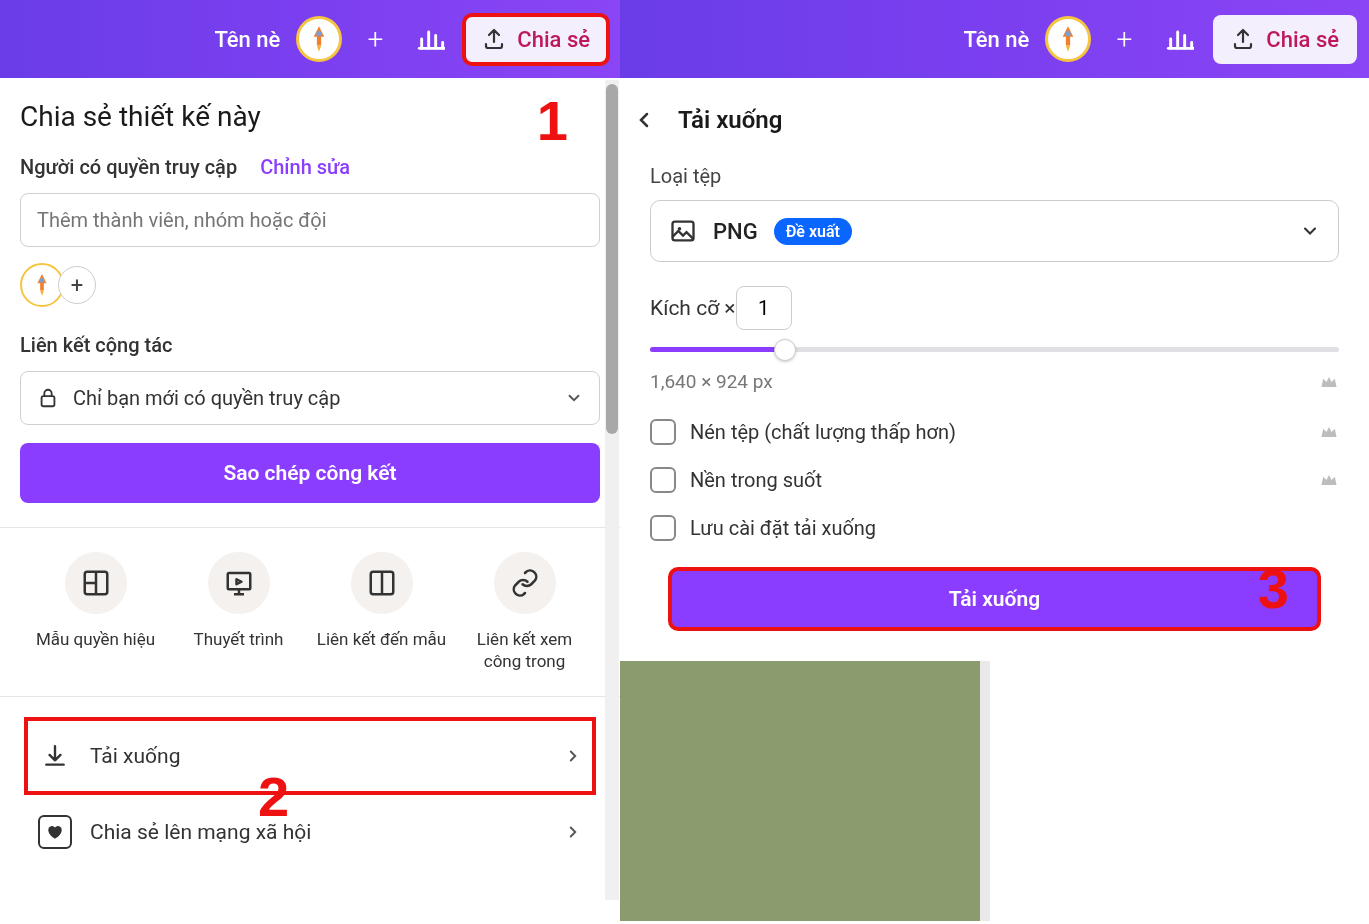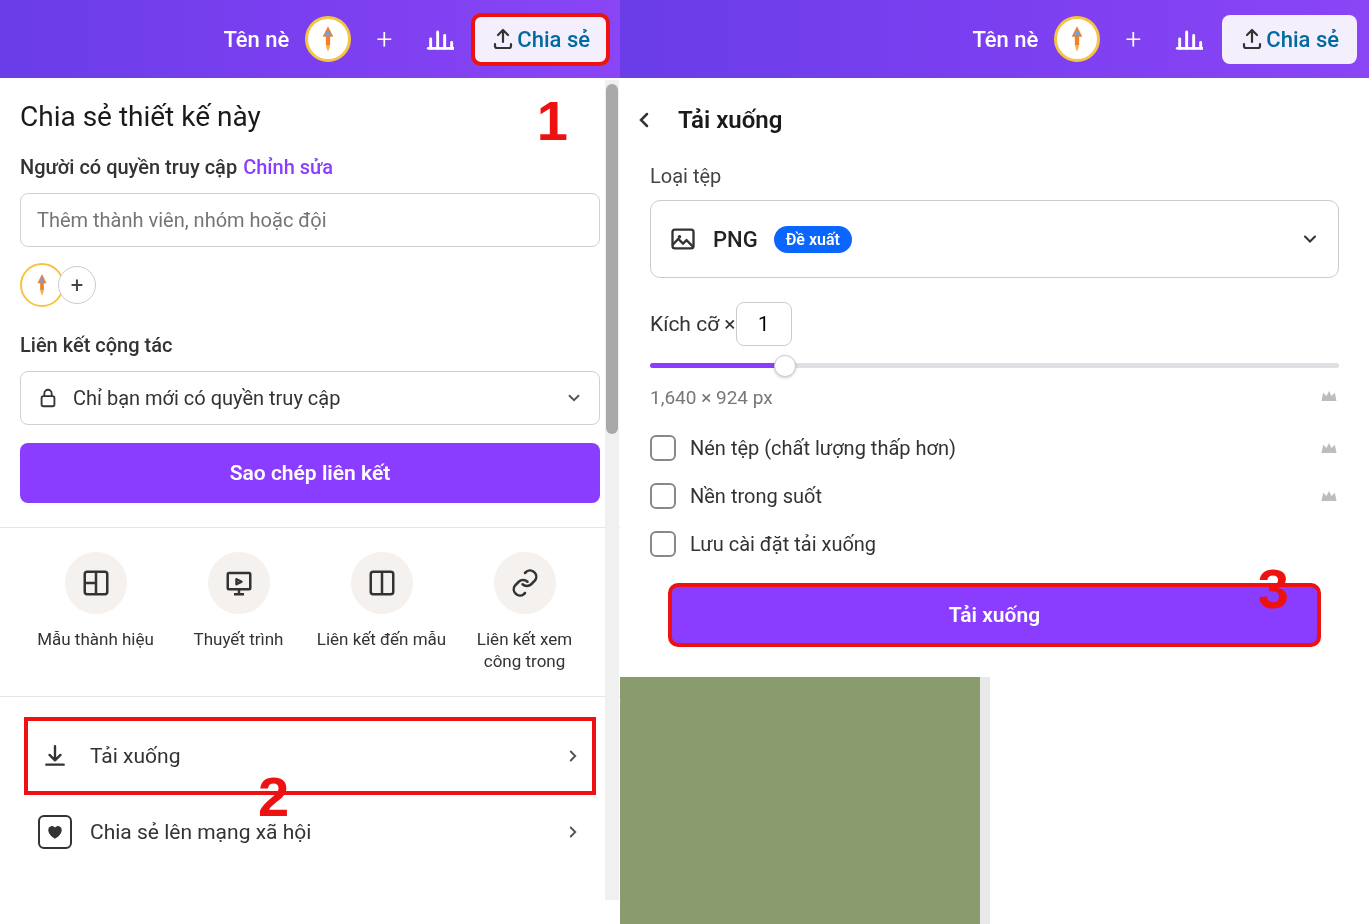--- a/index.html
+++ b/index.html
@@ -6,25 +6,25 @@
 body{display:flex;width:1369px;height:924px;background:#fff}
 .panel{position:relative;background:#fff;overflow:hidden}
 .left{width:620px}
 .right{width:749px}
 .topbar{height:78px;background:linear-gradient(90deg,#6a3de8 0%,#7b3ff0 50%,#8a45f5 100%);display:flex;align-items:center;justify-content:flex-end;padding:0 12px;gap:10px}
 .topbar .name{color:#fff;font-size:22px;font-weight:500;margin-right:6px}
 .avatar{width:46px;height:46px;border-radius:50%;background:#fff;border:3px solid #f5c542;display:flex;align-items:center;justify-content:center;position:relative}
 .avatar svg{width:26px;height:30px}
 .plus-btn{width:46px;height:46px;border-radius:50%;display:flex;align-items:center;justify-content:center;color:#fff;font-size:28px;font-weight:300;cursor:pointer}
 .icon-btn{width:46px;height:46px;display:flex;align-items:center;justify-content:center;color:#fff;cursor:pointer;border-radius:6px}
-.share-btn{background:#f3effc;color:#0369a1;border-radius:8px;padding:12px 18px;display:flex;align-items:center;gap:2px;font-size:22px;font-weight:500;cursor:pointer}
+.share-btn{background:#f3effc;color:#be185d;border-radius:8px;padding:12px 18px;display:flex;align-items:center;gap:11px;font-size:22px;font-weight:500;cursor:pointer}
 .share-btn.highlight{outline:4px solid #e11;outline-offset:-2px}
 .content{padding:22px 20px}
 h1{font-size:28px;font-weight:400;color:#1a1a1a;margin-bottom:22px}
-.row{display:flex;align-items:center;gap:6px;margin-bottom:14px}
+.row{display:flex;align-items:center;gap:23px;margin-bottom:14px}
 .label{font-size:20px;color:#333;font-weight:500}
 .link-edit{color:#8b3dff;font-size:20px;font-weight:500}
 .input{width:100%;border:1px solid #d0d0d4;border-radius:8px;padding:14px 16px;font-size:20px;color:#666;margin-bottom:16px}
 .members{display:flex;align-items:center;margin-bottom:26px}
 .avatar-sm{width:44px;height:44px;border-radius:50%;background:#fff;border:2px solid #f5c542;display:flex;align-items:center;justify-content:center}
 .add-mem{width:38px;height:38px;border-radius:50%;border:1px solid #ccc;display:flex;align-items:center;justify-content:center;font-size:22px;color:#444;margin-left:-6px;background:#fff;cursor:pointer}
 .section-label{font-size:20px;color:#333;font-weight:500;margin-bottom:14px}
 .dropdown{width:100%;border:1px solid #d0d0d4;border-radius:8px;padding:14px 16px;display:flex;align-items:center;gap:14px;font-size:20px;color:#333;cursor:pointer;margin-bottom:18px}
 .dropdown .chev{margin-left:auto}
 .btn-primary{width:100%;background:#8b3dff;color:#fff;border:none;border-radius:8px;padding:18px;font-size:21px;font-weight:600;cursor:pointer}
@@ -40,32 +40,32 @@
 .list-item .heart-box{width:34px;height:34px;border:2.5px solid #333;border-radius:6px;display:flex;align-items:center;justify-content:center}
 .list-item .lbl{font-size:21px;color:#333;flex:1}
 .list-item .chev{color:#555}
 .scrollbar{position:absolute;right:1px;top:80px;width:14px;height:820px;background:#f0f0f0}
 .scroll-thumb{width:12px;height:350px;background:#a8a8a8;border-radius:6px;margin-top:4px;margin-left:1px}
 .num-badge{position:absolute;font-size:56px;font-weight:900;color:#e11;font-family:Arial,sans-serif}
 .back-row{display:flex;align-items:center;gap:22px;padding:28px 12px 20px}
 .back-row h2{font-size:24px;font-weight:600;color:#1a1a1a}
 .rcontent{padding:10px 30px}
 .rlabel{font-size:20px;color:#444;margin-bottom:12px}
-.file-select{width:100%;border:1px solid #ccc;border-radius:10px;padding:24px 18px;display:flex;align-items:center;gap:16px;cursor:pointer;margin-bottom:24px}
+.file-select{width:100%;border:1px solid #ccc;border-radius:10px;padding:16px 18px;display:flex;align-items:center;gap:16px;cursor:pointer;margin-bottom:24px}
 .file-select .ft{font-size:22px;font-weight:500;color:#222}
 .badge{background:#0a66ff;color:#fff;font-size:16px;font-weight:600;padding:4px 12px;border-radius:20px}
 .file-select .chev{margin-left:auto}
 .size-row{display:flex;align-items:center;margin-bottom:14px}
 .size-row .sl{font-size:21px;color:#333}
 .size-box{width:56px;height:44px;border:1px solid #ccc;border-radius:8px;display:flex;align-items:center;justify-content:center;font-size:20px}
 .slider{position:relative;height:12px;margin-bottom:14px}
 .slider-track{height:5px;background:#e0e0e4;border-radius:3px;position:absolute;top:3px;width:100%}
 .slider-fill{height:5px;background:#8b3dff;border-radius:3px;position:absolute;top:3px;width:19%}
 .slider-thumb{width:22px;height:22px;border-radius:50%;background:#fff;border:1px solid #ccc;box-shadow:0 1px 3px rgba(0,0,0,0.2);position:absolute;top:-5px;left:18%}
-.dim-row{display:flex;align-items:flex-start;justify-content:space-between;margin-bottom:26px}
+.dim-row{display:flex;align-items:center;justify-content:space-between;margin-bottom:26px}
 .dim-row .d{font-size:19px;color:#777}
 .crown{color:#bdbdbd}
 .check-row{display:flex;align-items:center;gap:14px;margin-bottom:22px}
 .checkbox{width:26px;height:26px;border:2px solid #888;border-radius:6px;cursor:pointer}
 .check-row .cl{font-size:20px;color:#333;flex:1}
 .canvas-bg{background:#e9e9e9;height:260px;display:flex;gap:10px;padding:0 0}
 .canvas-left{width:360px;height:100%;background:#8a9b6e}
 .canvas-right{flex:1;background:#fff}
 svg{display:block}
 </style>
@@ -120,31 +120,31 @@
     <div class="dropdown">
       <svg width="22" height="22" viewBox="0 0 24 24">
           <rect x="5" y="10" width="14" height="11" rx="2" stroke="#333" stroke-width="2" fill="none"></rect>
           <path d="M8 10V7a4 4 0 018 0v3" stroke="#333" stroke-width="2" fill="none"></path>
         </svg>
       <span>Chỉ bạn mới có quyền truy cập</span>
       <svg class="chev" width="18" height="18" viewBox="0 0 24 24">
           <path d="M6 9l6 6 6-6" stroke="#555" stroke-width="2.5" fill="none" stroke-linecap="round"></path>
         </svg>
     </div>
-    <button class="btn-primary">Sao chép liên kết</button>
+    <button class="btn-primary">Sao chép công kết</button>
     <div class="divider"></div>
     <div class="grid4">
       <div class="grid-item">
         <div class="circle">
             <svg width="30" height="30" viewBox="0 0 24 24">
               <rect x="3" y="3" width="18" height="18" rx="2" stroke="#333" stroke-width="2" fill="none"></rect>
               <path d="M12 3v18M3 12h9" stroke="#333" stroke-width="2"></path>
             </svg>
           </div>
-        <span class="txt">Mẫu thành hiệu</span>
+        <span class="txt">Mẫu quyền hiệu</span>
       </div>
       <div class="grid-item">
         <div class="circle">
             <svg width="30" height="30" viewBox="0 0 24 24">
               <rect x="3" y="4" width="18" height="13" rx="1" stroke="#333" stroke-width="2" fill="none"></rect>
               <path d="M12 17v4M8 21h8M10 9l4 2-4 2z" stroke="#333" stroke-width="2" fill="none" stroke-linejoin="round"></path>
             </svg>
           </div>
         <span class="txt">Thuyết trình</span>
       </div>

